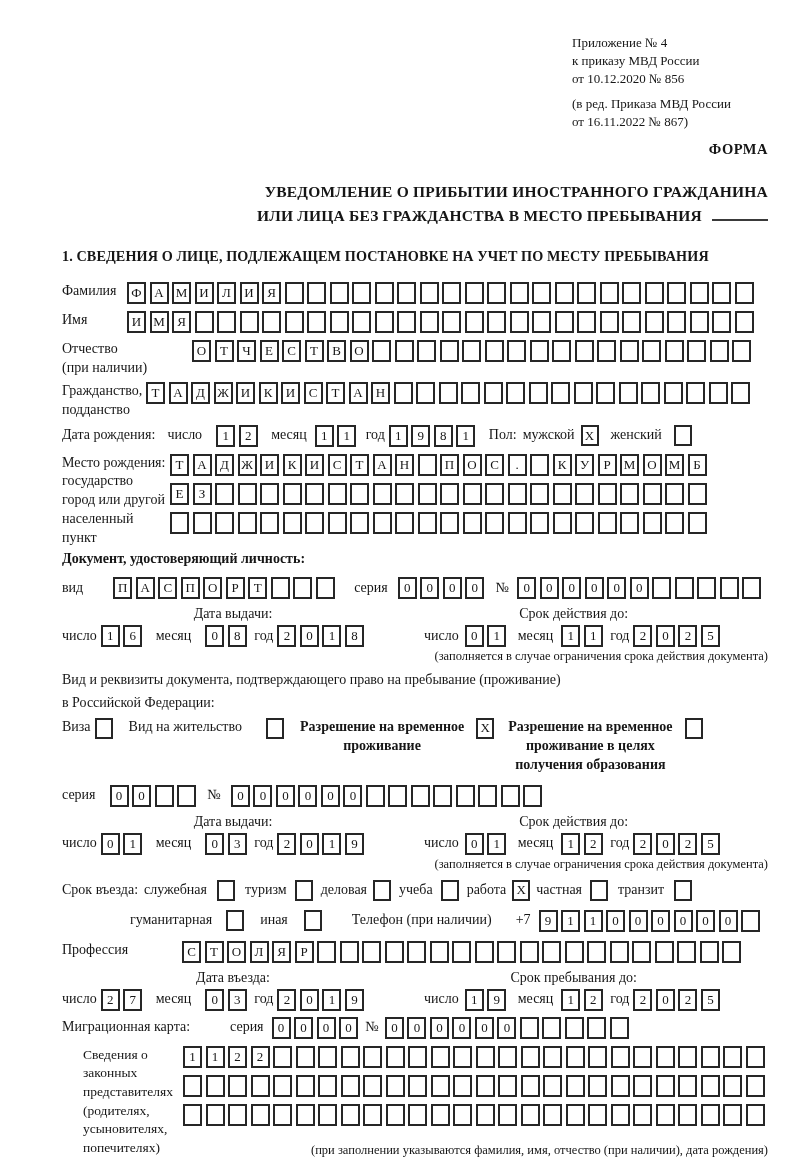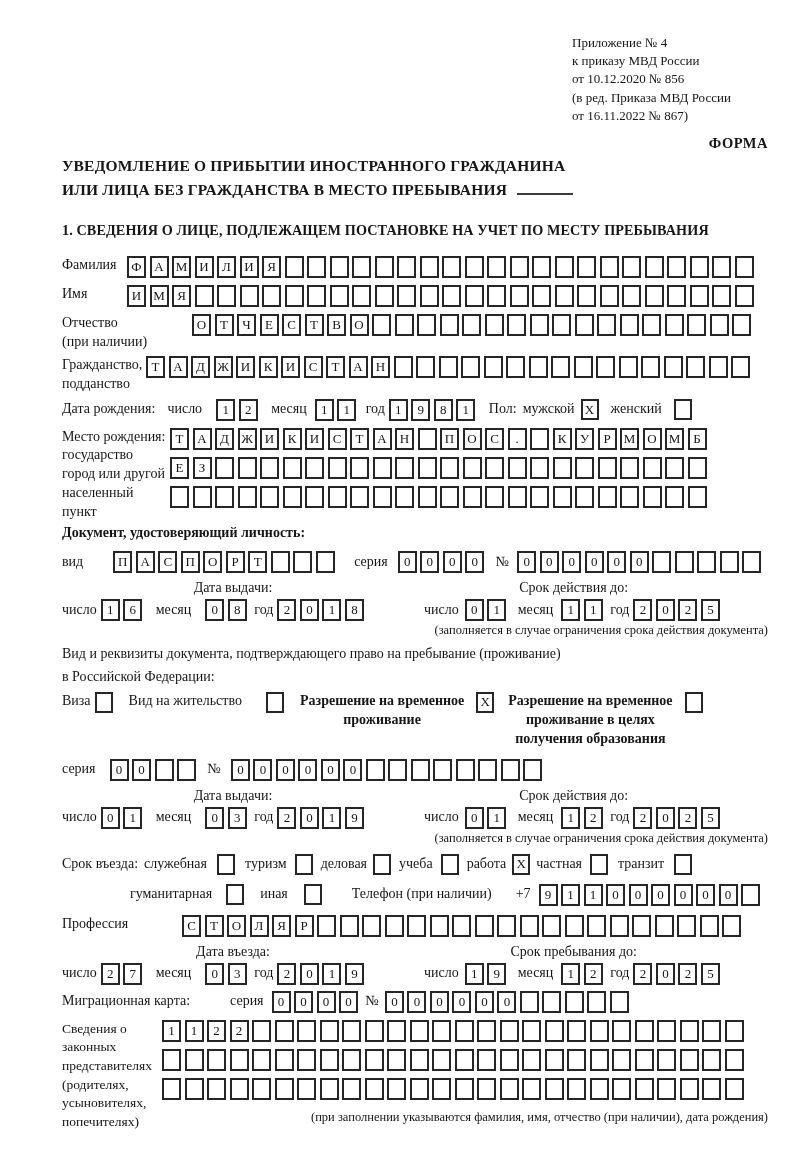--- a/index.html
+++ b/index.html
@@ -7,25 +7,25 @@
   body {
     width:800px; height:1163px; overflow:hidden;
     color:#161616;
     font-family:"Liberation Serif","DejaVu Serif",serif;
     font-size:14px;
   }
   .page { padding:34px 32px 12px 62px; }
 
   
   .appendix { margin-left:auto; width:196px; font-size:13px; line-height:1.4; }
-  .appendix .block2 { }
+  .appendix .block2 { margin-top:6px; }
   .forma { text-align:right; font-weight:bold; font-size:14.5px; margin-top:10px; letter-spacing:.5px; }
 
   
-  .title { text-align:left; font-weight:bold; font-size:15.5px; line-height:1.55; margin-top:2px; letter-spacing:.2px; }
+  .title { text-align:right; font-weight:bold; font-size:15.5px; line-height:1.55; margin-top:22px; letter-spacing:.2px; }
   .title-underline { display:inline-block; width:56px; height:14px; border-bottom:2px solid #3a3a3a; margin-left:10px; }
 
   .sec-heading { font-weight:bold; font-size:14.2px; margin-top:20px; letter-spacing:.1px; }
 
   .form-body { margin-top:17px; }
 
   .row { display:flex; align-items:flex-start; margin-bottom:7px; }
   .lbl { flex:none; line-height:1.35; }
   .prelines { white-space:pre-line; }
   .centered { text-align:center;font-weight:bold; }
@@ -655,21 +655,21 @@
           <span class="cell">0</span>
           <span class="cell">0</span>
           <span class="cell"></span>
           <span class="cell"></span>
           <span class="cell"></span>
           <span class="cell"></span>
           <span class="cell"></span>
         </span>
     </div>
 
-    <div class="row" style="margin-bottom:0;">
+    <div class="row" style="margin-bottom:7px;justify-content:flex-end;">
       <span class="lbl prelines w100">Сведения о
 законных
 представителях
 (родителях,
 усыновителях,
 попечителях)</span>
       <span class="stack">
         <span class="cells">
             <span class="cell">1</span>
             <span class="cell">1</span>

